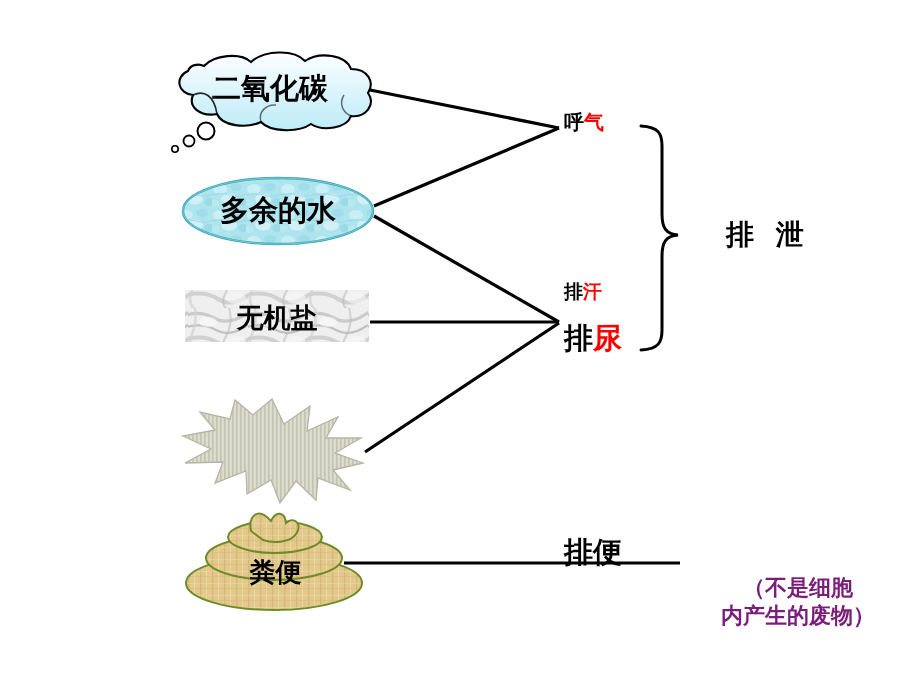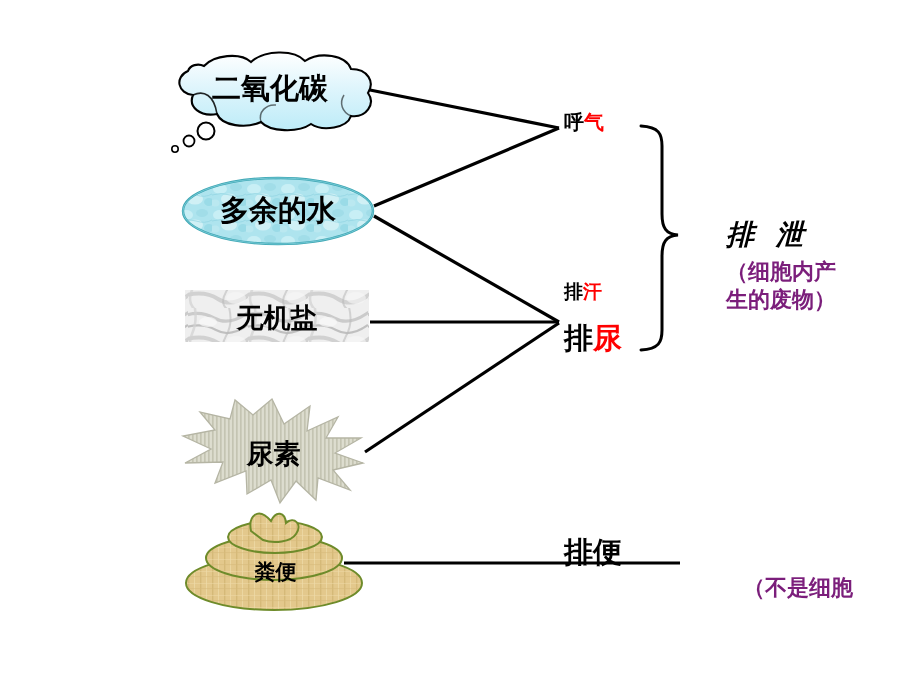--- a/index.html
+++ b/index.html
@@ -199,49 +199,43 @@
   </div>
 
   <div class="node-label" style="left:175px; top:190px; width:190px; height:42px; font-size:29px;">
     <span>多余的水</span>
   </div>
 
   <div class="node-label" style="left:177px; top:298px; width:184px; height:40px; font-size:27px;">
     <span>无机盐</span>
   </div>
 
-  <div class="node-label" style="left:188px; top:434px; width:155px; height:40px; font-size:27px;">
-    <span>尿素</span>
-  </div>
-
-  <div class="node-label" style="left:195px; top:552px; width:145px; height:40px; font-size:21px;text-align:center;">
+
+  <div class="node-label" style="left:195px; top:552px; width:145px; height:40px; font-size:26px;text-align:center;">
     <span>粪便</span>
   </div>
 
   <div class="txt mid-black" style="left:556px; top:109px; font-size:20px;">
     <span class="blk">呼</span><span class="red">气</span>
   </div>
 
   <div class="txt mid-black" style="left:556px; top:279px; font-size:19px;">
     <span class="blk">排</span><span class="red">汗</span>
   </div>
 
   <div class="txt mid-black" style="left:556px; top:319px; font-size:29px;">
     <span class="blk">排</span><span class="red">尿</span>
   </div>
 
   <div class="txt mid-black" style="left:556px; top:533px; font-size:29px;">
     <span class="blk">排便</span>
   </div>
 
-  <div class="txt excretion-title" style="left:718px; top:216px;font-style:italic;">
+  <div class="txt excretion-title" style="left:718px; top:216px;">
     <span>排 泄</span>
-  </div>
-  <div class="txt pur pur-note" style="left:688px; top:258px; width:170px;">
-    <div>（细胞内产</div>
-    <div>生的废物）</div>
   </div>
 
   <div class="txt pur pur-note" style="left:672px; top:574px; width:236px;">
     <div>（不是细胞</div>
+    <div>内产生的废物）</div>
   </div>
 
 </div>
 
 </body></html>

